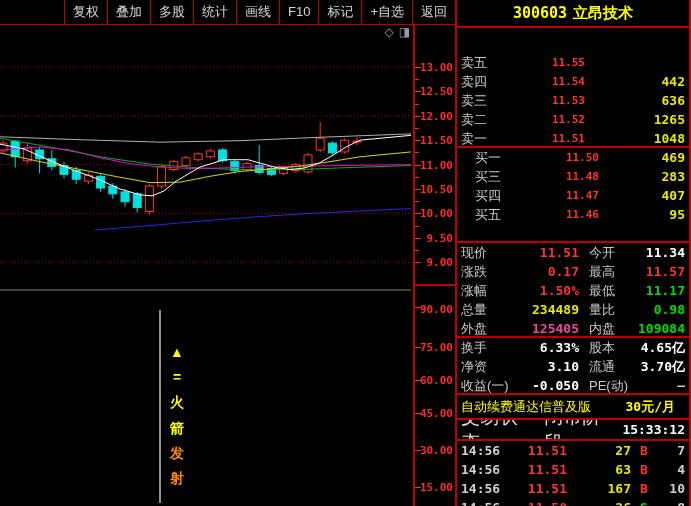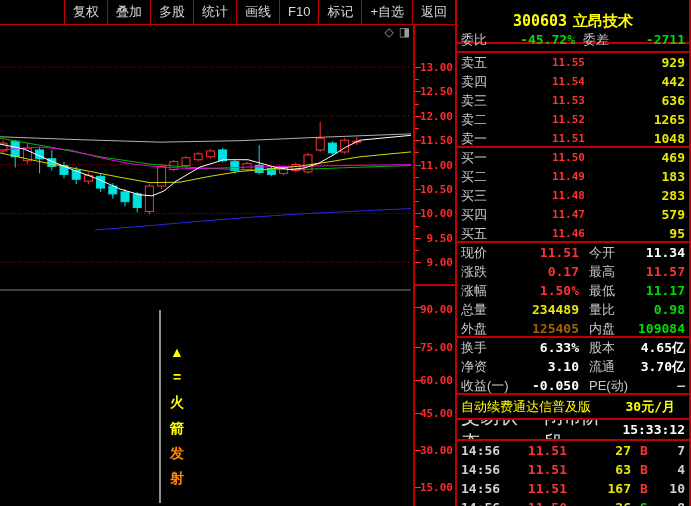--- a/index.html
+++ b/index.html
@@ -17,26 +17,26 @@
   
   #axis-col{position:absolute;left:413px;top:25px;width:42px;height:481px;box-sizing:border-box;
     border-left:2px solid #c00000;}
   .ax-label{position:absolute;right:2px;color:#ff2a2a;font-size:11px;font-family:"DejaVu Sans Mono",monospace;font-weight:bold;}
   .ax-tick{position:absolute;left:0;height:1px;background:#ff2a2a;}
   #axis-divider{position:absolute;left:0;top:259px;width:42px;height:2px;background:#c00000;}
   
   #panel{position:absolute;left:455px;top:0;width:236px;height:506px;box-sizing:border-box;
     border-left:2px solid #c00000;border-right:2px solid #c00000;background:#000;}
   .sect{position:absolute;left:0;width:232px;box-sizing:border-box;border-bottom:2px solid #c00000;overflow:hidden;}
-  #sect-header{top:0;height:44px;display:flex;align-items:center;justify-content:center;gap:6px;}
+  #sect-header{top:0;height:28px;display:flex;align-items:center;justify-content:center;gap:6px;}
   #stock-code{color:#ffff00;font-size:15px;}
   #stock-name{color:#ffff00;font-size:15px;font-weight:bold;}
   #sect-weibi{top:28px;height:25px;display:flex;align-items:center;padding:0 4px;font-size:13px;}
   #sect-asks{top:53px;height:95px;}
-  #sect-bids{top:148px;height:95px;}
+  #sect-bids{top:148px;height:95px;padding-left:14px;}
   #sect-quote{top:243px;height:95px;}
   #sect-funds{top:338px;height:57px;}
   #sect-ad{top:395px;height:25px;display:flex;align-items:center;justify-content:space-between;padding:0 14px 0 4px;}
   #sect-status{top:420px;height:21px;display:flex;align-items:center;gap:6px;padding:0 4px;border-bottom:2px solid #c00000;}
   #sect-trades{top:441px;height:65px;border-bottom:none;}
   .bk-row{display:flex;align-items:center;height:19px;padding:0 4px;font-size:13px;}
   .bk-label{width:54px;color:#c8c8c8;}
   .bk-price{width:70px;text-align:right;font-size:11px;}
   .bk-vol{flex:1;text-align:right;font-size:13px;}
   .q-row{display:flex;align-items:center;height:19px;padding:0 4px;font-size:13px;}
@@ -197,31 +197,24 @@
       <div class="ax-tick" style="width: 6px; top: 425px;"></div>
       <div class="ax-label" style="top: 456px;">15.00</div>
       <div class="ax-tick" style="width: 6px; top: 462px;"></div>
     </div>
 
   <div id="panel">
     <div id="sect-header" class="sect">
       <span id="stock-code" class="num">300603</span>
       <span id="stock-name">立昂技术</span>
     </div>
-    <div id="sect-weibi" class="sect">
-      <span style="color:#c8c8c8;width:42px;">委比</span>
-      <span class="num" style="color:#00dd00;width:72px;text-align:right;">-45.72%</span>
-      <span style="color:#c8c8c8;margin-left:8px;width:40px;">委差</span>
-      <span class="num" style="color:#00dd00;flex:1;text-align:right;">-2711</span>
-    </div>
     <div id="sect-asks" class="sect">
         <div class="bk-row">
           <span class="bk-label">卖五</span>
           <span class="bk-price num" style="color: rgb(255, 50, 50);">11.55</span>
-          <span class="bk-vol num" style="color: rgb(232, 232, 0);">929</span>
         </div>
         <div class="bk-row">
           <span class="bk-label">卖四</span>
           <span class="bk-price num" style="color: rgb(255, 50, 50);">11.54</span>
           <span class="bk-vol num" style="color: rgb(232, 232, 0);">442</span>
         </div>
         <div class="bk-row">
           <span class="bk-label">卖三</span>
           <span class="bk-price num" style="color: rgb(255, 50, 50);">11.53</span>
           <span class="bk-vol num" style="color: rgb(232, 232, 0);">636</span>
@@ -237,33 +230,28 @@
           <span class="bk-vol num" style="color: rgb(232, 232, 0);">1048</span>
         </div>
       </div>
     <div id="sect-bids" class="sect">
         <div class="bk-row">
           <span class="bk-label">买一</span>
           <span class="bk-price num" style="color: rgb(255, 50, 50);">11.50</span>
           <span class="bk-vol num" style="color: rgb(232, 232, 0);">469</span>
         </div>
         <div class="bk-row">
-          <span class="bk-label">买二</span>
-          <span class="bk-price num" style="color: rgb(255, 50, 50);">11.49</span>
-          <span class="bk-vol num" style="color: rgb(232, 232, 0);">183</span>
-        </div>
-        <div class="bk-row">
           <span class="bk-label">买三</span>
           <span class="bk-price num" style="color: rgb(255, 50, 50);">11.48</span>
           <span class="bk-vol num" style="color: rgb(232, 232, 0);">283</span>
         </div>
         <div class="bk-row">
           <span class="bk-label">买四</span>
           <span class="bk-price num" style="color: rgb(255, 50, 50);">11.47</span>
-          <span class="bk-vol num" style="color: rgb(232, 232, 0);">579</span>
+          <span class="bk-vol num" style="color: rgb(232, 232, 0);">407</span>
         </div>
         <div class="bk-row">
           <span class="bk-label">买五</span>
           <span class="bk-price num" style="color: rgb(255, 50, 50);">11.46</span>
           <span class="bk-vol num" style="color: rgb(232, 232, 0);">95</span>
         </div>
       </div>
     <div id="sect-quote" class="sect">
         <div class="q-row">
           <span class="q-l1">现价</span>
@@ -284,21 +272,21 @@
           <span class="q-v2 num" style="color: rgb(0, 221, 0);">11.17</span>
         </div>
         <div class="q-row">
           <span class="q-l1">总量</span>
           <span class="q-v1 num" style="color: rgb(232, 232, 0);">234489</span>
           <span class="q-l2">量比</span>
           <span class="q-v2 num" style="color: rgb(0, 221, 0);">0.98</span>
         </div>
         <div class="q-row">
           <span class="q-l1">外盘</span>
-          <span class="q-v1 num" style="color: #a16207;">125405</span>
+          <span class="q-v1 num" style="color: #ec4899;">125405</span>
           <span class="q-l2">内盘</span>
           <span class="q-v2 num" style="color: rgb(0, 221, 0);">109084</span>
         </div>
       </div>
     <div id="sect-funds" class="sect">
         <div class="q-row">
           <span class="q-l1">换手</span>
           <span class="q-v1 num" style="color: rgb(255, 255, 255);">6.33%</span>
           <span class="q-l2">股本</span>
           <span class="q-v2 num" style="color: rgb(255, 255, 255);">4.65亿</span>

